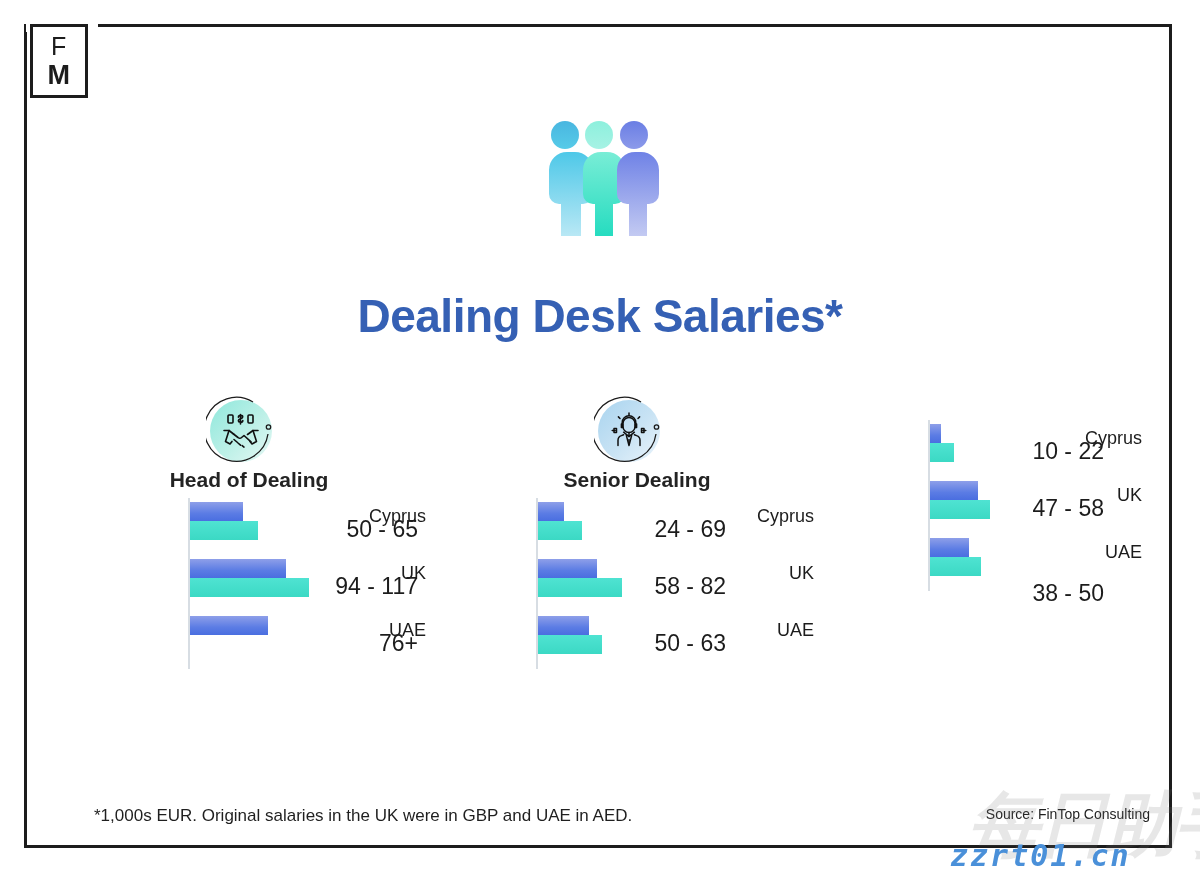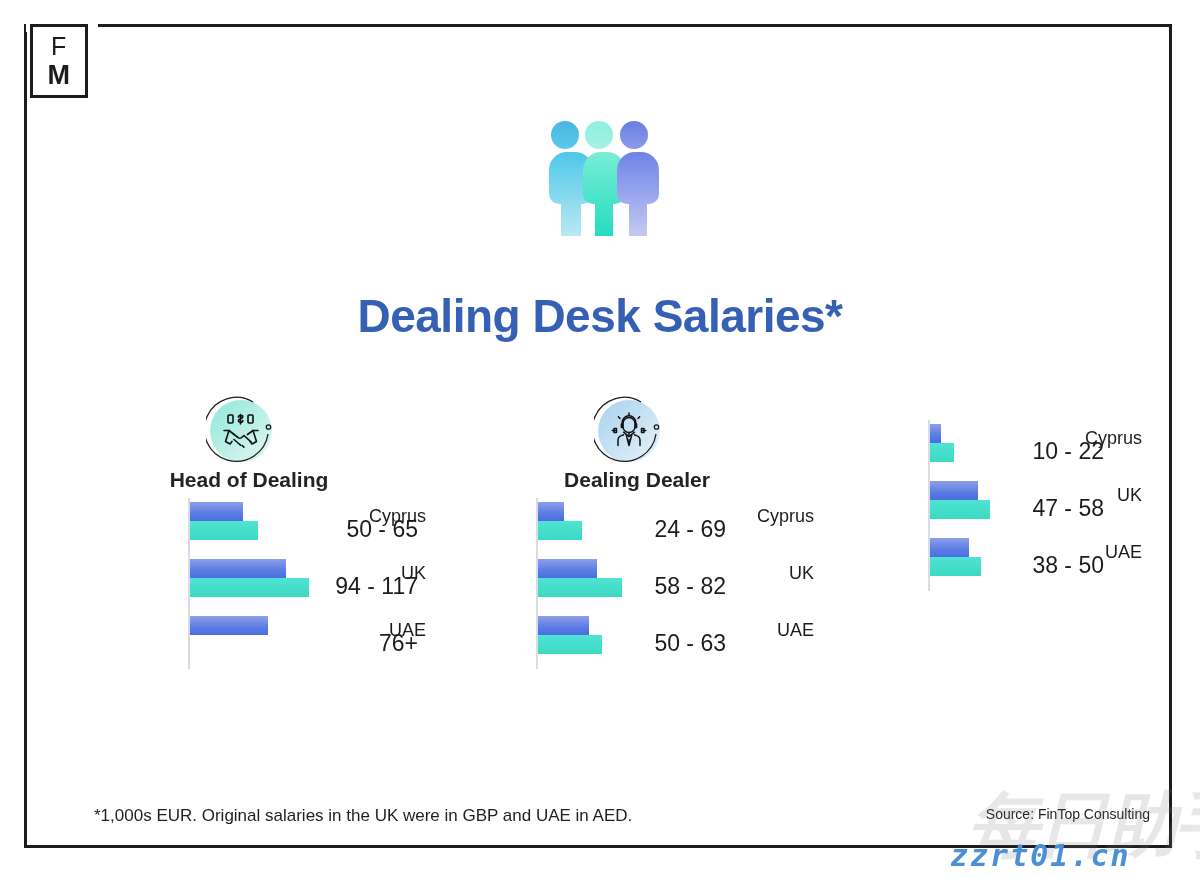--- a/index.html
+++ b/index.html
@@ -364,21 +364,21 @@
             <path d="M14.6 21.2 20 25.6l5.4-4.4"></path>
             <path d="M9 34.5v-5.2a5 5 0 0 1 3.4-4.7l2.2-.8M31 34.5v-5.2a5 5 0 0 0-3.4-4.7l-2.2-.8"></path>
             <path d="M17.4 24.6 20 34.5l2.6-9.9"></path>
             <path d="M20 28.5v2M20 32v1.2"></path>
             <path d="M7.5 17.5h-2.5v4h2.5zM32.5 17.5h2.5v4h-2.5z"></path>
             <path d="M6.2 19.5h-3M36.8 19.5h-3"></path>
             <path d="M11 7.5l-1.6-1.6M29 7.5l1.6-1.6M20 4.2V2"></path>
           </svg>
         </div>
       </div>
-      <div class="panel-title">Dealing Dealer</div>
+      <div class="panel-title">Senior Dealing</div>
     </div>
 
     <div class="chart">
       <div class="axis" style="left:100px; height:171px;"></div>
 
       <div class="row">
         <div class="row-label" style="width:100px;">Cyprus</div>
         <div class="bars" style="left:102px;">
           <span class="bar bar-min" style="width:26px;"></span>
           <span class="bar bar-max" style="width:44px;"></span>
@@ -428,21 +428,21 @@
         </div>
         <div class="row-value" style="left:160px; width:120px;">47 - 58</div>
       </div>
 
       <div class="row">
         <div class="row-label" style="width:104px;">UAE</div>
         <div class="bars" style="left:106px;">
           <span class="bar bar-min" style="width:39px;"></span>
           <span class="bar bar-max" style="width:51px;"></span>
         </div>
-        <div class="row-value" style="left:160px; width:120px;">38 - 50</div>
+        <div class="row-value" style="left:160px; width:120px;margin-top:28px;">38 - 50</div>
       </div>
     </div>
   </div>
 
 </div>
 
 <div class="footnote">*1,000s EUR. Original salaries in the UK were in GBP and UAE in AED.</div>
 <div class="source">Source: FinTop Consulting</div>
 
 <div class="wm-cn">每日助手</div>

